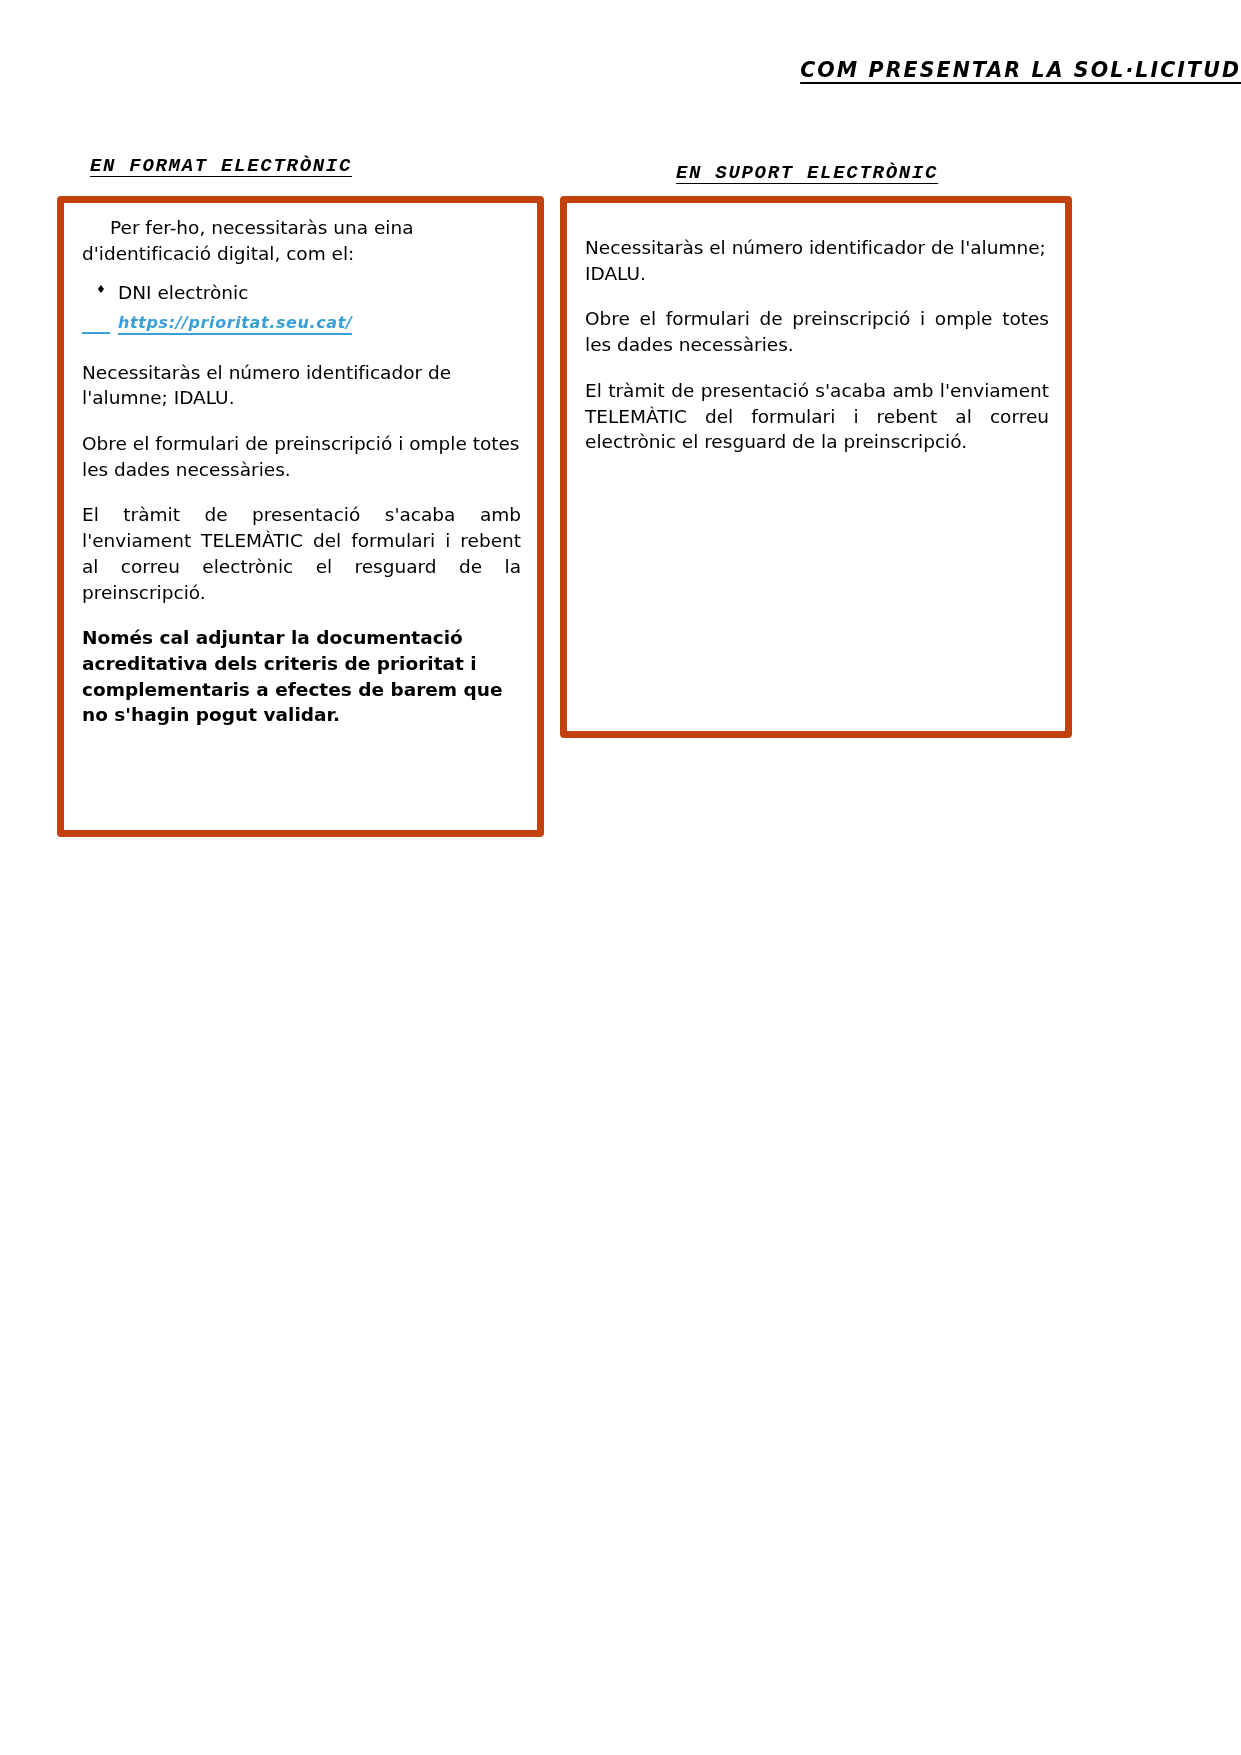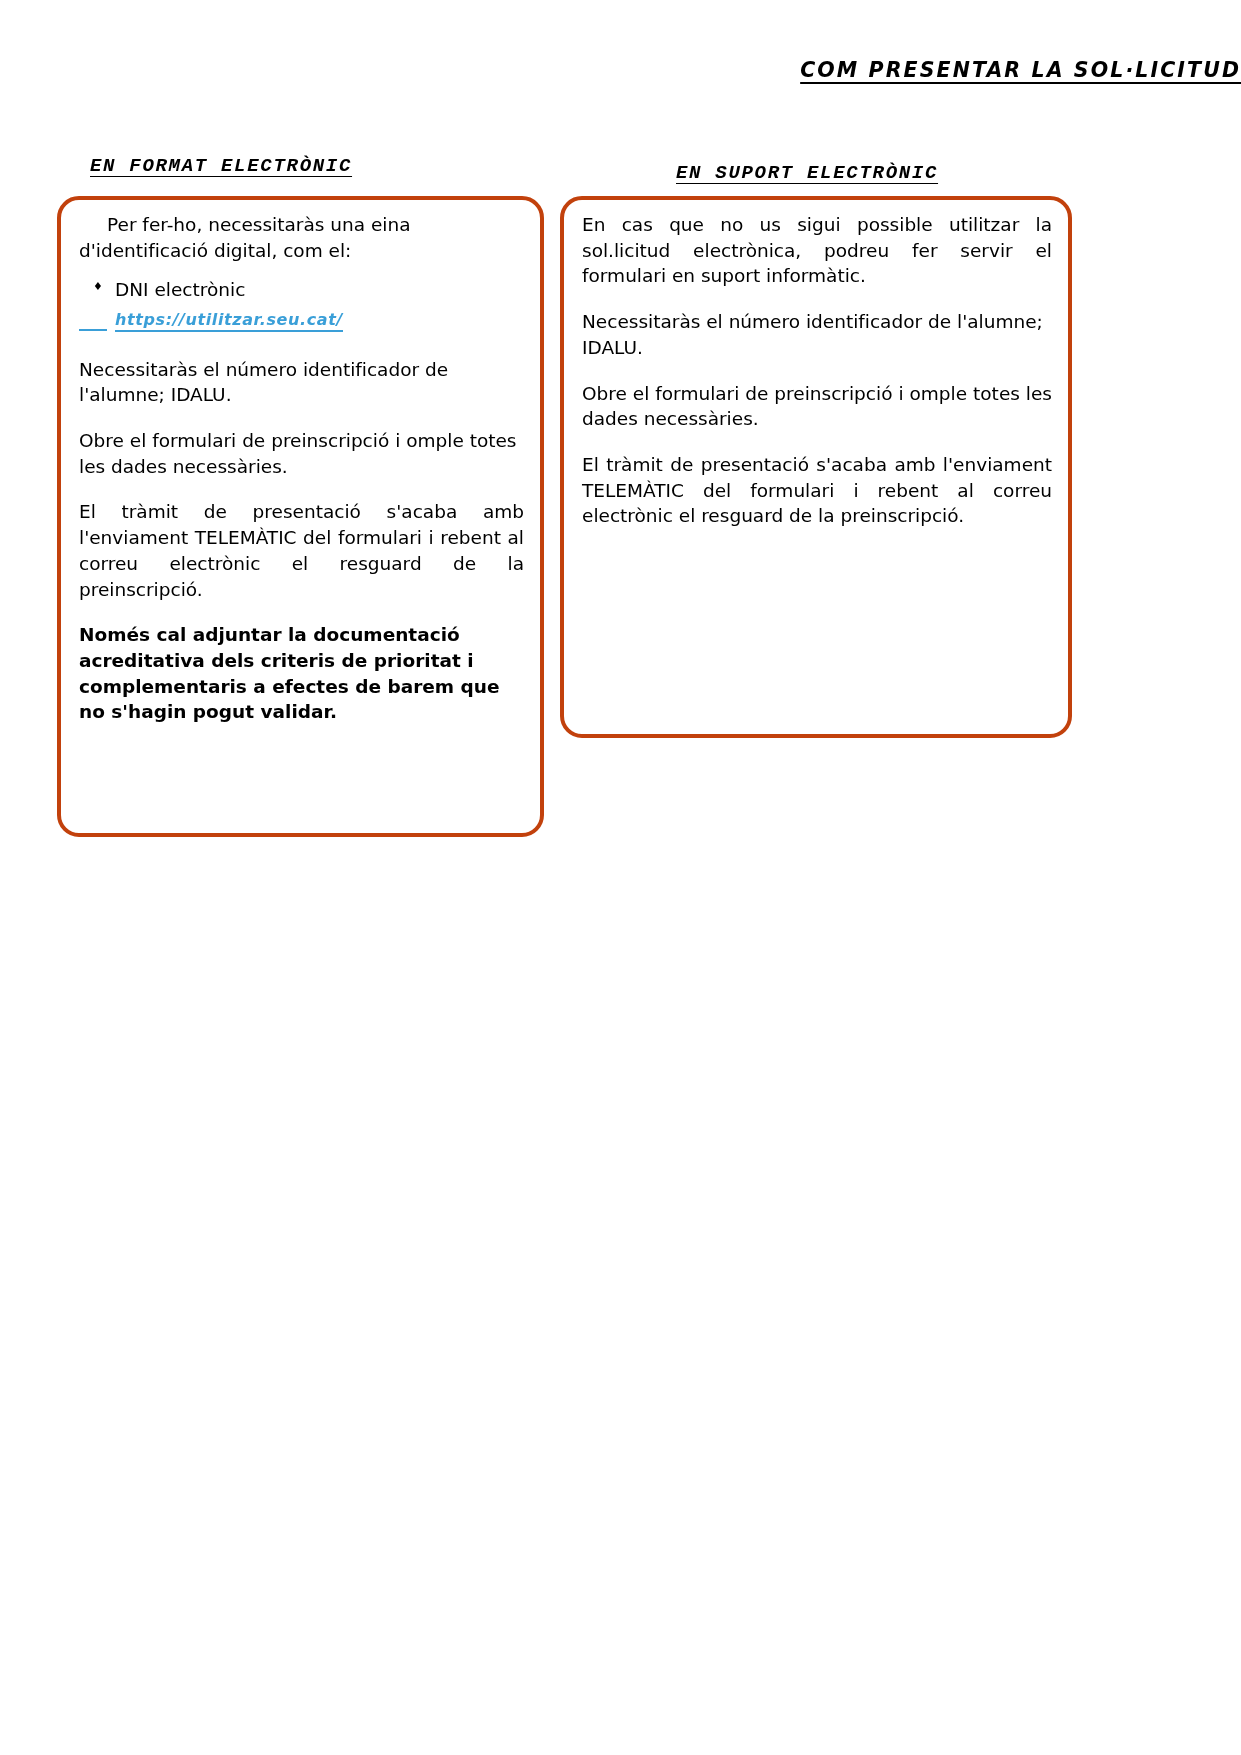--- a/index.html
+++ b/index.html
@@ -41,22 +41,22 @@
     letter-spacing: 1.7px;
     text-decoration: underline;
     text-underline-offset: 5px;
   }
   #heading-left  { top: 155px; left: 90px; }
   #heading-right { top: 162px; left: 676px; }
 
   
   .box {
     position: absolute;
-    border: 4px solid #c2410c;
-    border-radius: 22px;
+    border: 7px solid #c2410c;
+    border-radius: 4px;
     box-sizing: border-box;
     background: #ffffff;
   }
   #box-left {
     top: 196px;
     left: 57px;
     width: 487px;
     height: 641px;
   }
   #box-right {
@@ -147,39 +147,38 @@
 
     <p class="txt first-indent">Per fer-ho, necessitaràs una eina d'identificació digital, com el:</p>
 
     <ul class="bullets">
       <li>
         <span>DNI electrònic</span>
       </li>
     </ul>
 
     <span class="link-wrap">
-      <span class="link-underline-stub"></span><a class="link" href="#">https://utilitzar.seu.cat/</a>
+      <span class="link-underline-stub"></span><a class="link" href="#">https://prioritat.seu.cat/</a>
     </span>
 
     <p class="txt gap" style="margin-top:26px;">Necessitaràs el número identificador de  l'alumne; IDALU.</p>
 
     <p class="txt gap">Obre el formulari de preinscripció i omple totes les dades necessàries.</p>
 
     <p class="txt gap just">El tràmit de presentació s'acaba amb  l'enviament TELEMÀTIC del formulari i rebent al correu electrònic el resguard de la preinscripció.</p>
 
     <p class="txt gap bold">Només cal adjuntar la documentació acreditativa dels criteris de prioritat i complementaris a efectes de barem que no s'hagin pogut validar.</p>
   </div>
 </div>
 
 <div class="col-heading" id="heading-right">EN SUPORT ELECTRÒNIC</div>
 
 <div class="box" id="box-right">
   <div class="box-inner">
 
-    <p class="txt just">En cas que no us sigui possible utilitzar la sol.licitud electrònica, podreu fer servir el formulari en suport informàtic.</p>
 
     <p class="txt gap">Necessitaràs el número identificador de l'alumne; IDALU.</p>
 
     <p class="txt gap just">Obre el formulari de preinscripció i omple totes les dades necessàries.</p>
 
     <p class="txt gap just">El tràmit de presentació s'acaba amb l'enviament TELEMÀTIC del formulari i rebent al correu electrònic el resguard de la preinscripció.</p>
 
   </div>
 </div>
 

